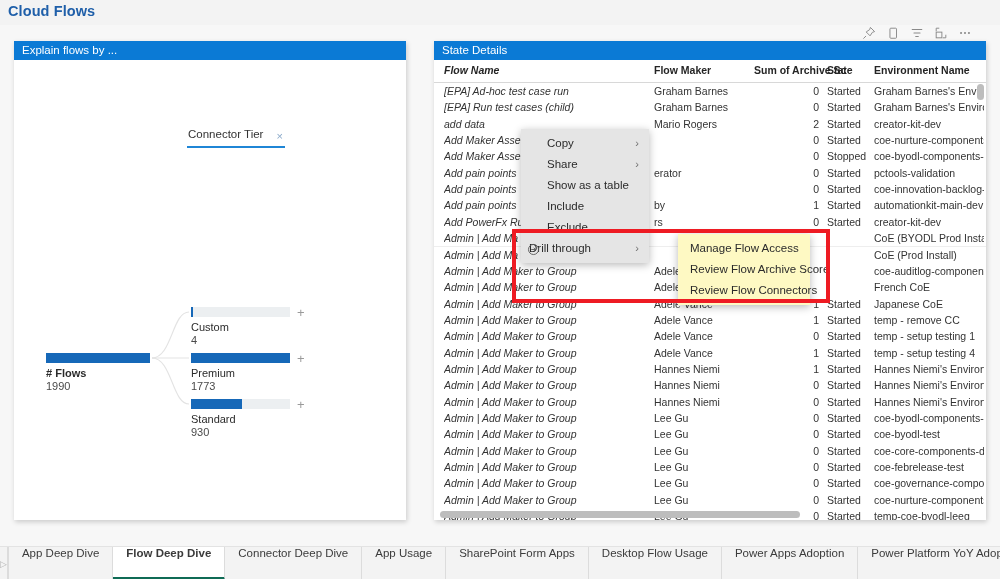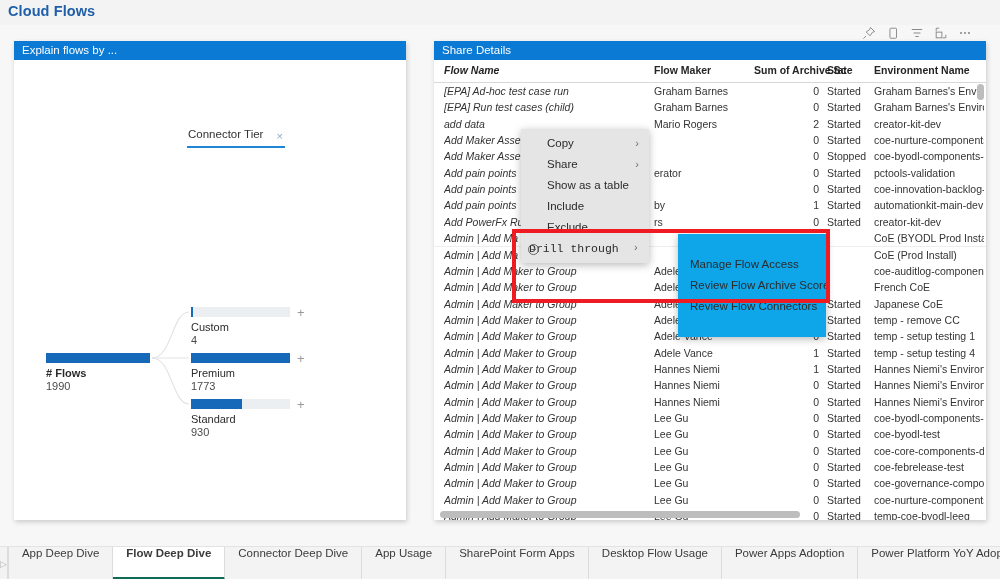--- a/index.html
+++ b/index.html
@@ -183,29 +183,29 @@
     white-space: nowrap;
   }
   .ctx-item .chev {
     position: absolute; right: 10px; top: 0;
     font-size: 11px; color: #707070;
   }
   .ctx-item .lead-icon {
     position: absolute; left: 6px; top: 4px;
     width: 13px; height: 13px;
   }
-  .ctx-item.with-icon { padding-left: 8px; font-family: Liberation Mono, monospace; }
+  .ctx-item.with-icon { padding-left: 8px; }
 
   
   .ctx-sub {
     position: absolute; left: 678px; top: 234px;
-    width: 148px;
-    background: #0ea5e9;
+    width: 132px;
+    background: #fef9c3;
     box-shadow: 0 2px 8px rgba(0,0,0,.28);
-    padding: 20px 0;
+    padding: 4px 0;
     box-sizing: border-box;
   }
   .ctx-sub .ctx-item { padding-left: 12px; }
 
   
   .annot-box {
     position: absolute; left: 512px; top: 229px;
     width: 318px; height: 74px;
     border: 4px solid #ee1b23;
     box-sizing: border-box;
@@ -343,21 +343,21 @@
         </div>
         <div class="n-name">Standard</div>
         <div class="n-val">930</div>
         <span class="plus" style="left:106px; top:1px;">+</span>
       </div>
 
     </div>
   </div>
 
   <div class="card" id="right-card">
-    <div class="card-header">Share Details</div>
+    <div class="card-header">State Details</div>
     <div class="tbl-body">
       <div class="tbl-header-row" id="tbl-head">
           <div class="th c-name">Flow Name</div>
           <div class="th c-maker">Flow Maker</div>
           <div class="th c-score">Sum of Archive Score</div>
           <div class="th c-state">State</div>
           <div class="th c-env">Environment Name</div>
         </div>
       <div id="tbl-rows">
           <div class="tr" style="top: 23px;">

